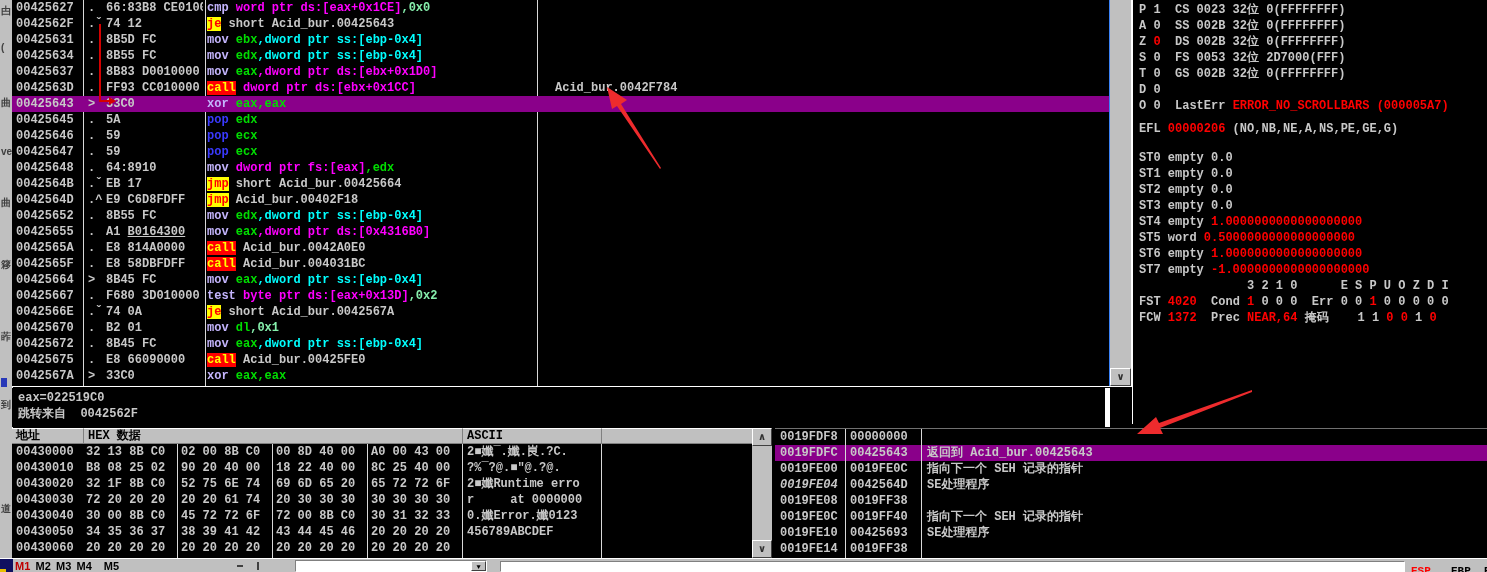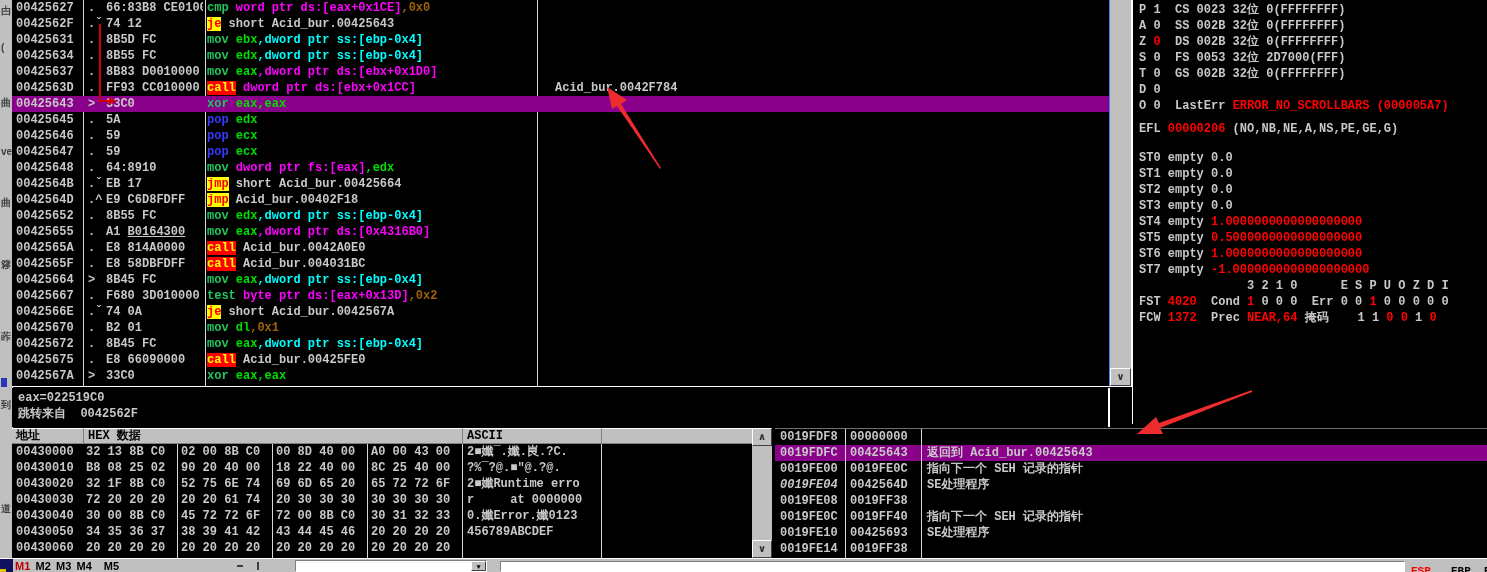--- a/index.html
+++ b/index.html
@@ -5,43 +5,43 @@
   html,body{margin:0;padding:0;}
   body{width:1487px;height:572px;overflow:hidden;position:relative;background:#c0c0c0;
        font-family:"Liberation Mono","DejaVu Sans Mono",monospace;font-weight:bold;font-size:12px;}
   .abs{position:absolute;}
   #base{left:12px;top:0;width:1475px;height:558px;background:#000;border-left:1px solid #e8e8e8;box-sizing:border-box;}
   #left-strip{left:0;top:0;width:12px;height:558px;background:#c0c0c0;overflow:hidden;}
   .frag{position:absolute;left:1px;color:#404040;font-size:10px;font-family:"Liberation Sans",sans-serif;}
   .vline{position:absolute;width:1px;background:#d8d8d8;}
   .hline{position:absolute;height:1px;background:#ffffff;}
   
-  .tk-w{color:#c8c8c8;} .tk-y{color:#22c55e;} .tk-g{color:#00dd00;} .tk-c{color:#00ffff;}
-  .tk-m{color:#ff00ff;} .tk-b{color:#3a3aff;} .tk-o{color:#a16207;} .tk-r{color:#ff0000;}
+  .tk-w{color:#c8c8c8;} .tk-y{color:#c4b5fd;} .tk-g{color:#00dd00;} .tk-c{color:#00ffff;}
+  .tk-m{color:#ff00ff;} .tk-b{color:#3a3aff;} .tk-o{color:#86efac;} .tk-r{color:#ff0000;}
   .tk-k{color:#000000;}
   .tk-jy{color:#ff0000;background:#ffff00;}
   .tk-cr{color:#ffff00;background:#ff0000;}
   .tk-wu{color:#c8c8c8;text-decoration:underline;}
   
   #disasm{left:12px;top:0;width:1098px;height:386px;background:#000;border-right:1px solid #3b82f6;box-sizing:border-box;overflow:hidden;}
   .drow{position:absolute;left:0;width:1097px;height:16px;line-height:16px;white-space:pre;}
   .drow.sel{background:#8a008a;}
   .dcell{position:absolute;top:0;height:16px;line-height:16px;white-space:pre;}
   .bytescell{width:97px;overflow:hidden;}
   #jump-vline{position:absolute;left:87px;top:24px;width:2px;height:78px;background:#d40000;}
   #jump-hline{position:absolute;left:87px;top:100px;width:10px;height:2px;background:#d40000;}
   #jump-head{position:absolute;left:97px;top:97px;width:0;height:0;border-left:7px solid #d40000;border-top:4px solid transparent;border-bottom:4px solid transparent;}
   
   .sb{background:#c0c0c0;}
   .sb-btn{position:absolute;left:0;width:100%;height:18px;background:#c0c0c0;border:1px solid;border-color:#ffffff #404040 #404040 #ffffff;box-sizing:border-box;color:#303030;text-align:center;font-size:10px;line-height:15px;font-family:"DejaVu Sans",sans-serif;}
   
   #regs{left:1133px;top:0;width:354px;height:428px;background:#000;overflow:hidden;}
   .regline{padding-left:6px;height:16px;line-height:16px;white-space:pre;}
   
-  #infopane{left:12px;top:388px;width:1098px;height:39px;background:#000;border-right:2px solid #ffffff;box-sizing:border-box;}
+  #infopane{left:12px;top:388px;width:1098px;height:39px;background:#000;border-right:5px solid #ffffff;box-sizing:border-box;}
   .infoline{padding-left:6px;height:16px;line-height:16px;color:#c8c8c8;white-space:pre;}
   
   #dump{left:12px;top:428px;width:740px;height:130px;background:#000;overflow:hidden;}
   .hdrbar{position:absolute;left:0;top:0;width:740px;height:16px;background:#c0c0c0;}
   .hdrcell{position:absolute;top:0;height:16px;line-height:15px;background:#c0c0c0;color:#000;border-right:1px solid #808080;border-bottom:1px solid #808080;border-top:1px solid #ffffff;box-sizing:border-box;padding-left:4px;white-space:pre;}
   .durow{position:absolute;left:0;width:740px;height:16px;line-height:16px;white-space:pre;color:#c8c8c8;}
   
   #stack{left:775px;top:428px;width:712px;height:130px;background:#000;overflow:hidden;border-top:1px solid #707070;box-sizing:border-box;}
   .srow{position:absolute;left:0;width:712px;height:16px;line-height:16px;white-space:pre;color:#c8c8c8;}
   .srow.sel{background:#8a008a;}
@@ -119,21 +119,21 @@
       <div class="regline" style="margin-top: 0px;"><span class="tk-w">S 0  FS 0053 32位 2D7000(FFF)</span></div>
       <div class="regline" style="margin-top: 0px;"><span class="tk-w">T 0  GS 002B 32位 0(FFFFFFFF)</span></div>
       <div class="regline" style="margin-top: 0px;"><span class="tk-w">D 0</span></div>
       <div class="regline" style="margin-top: 0px;"><span class="tk-w">O 0  LastErr </span><span class="tk-r">ERROR_NO_SCROLLBARS (000005A7)</span></div>
       <div class="regline" style="margin-top: 7px;"><span class="tk-w">EFL </span><span class="tk-r">00000206</span><span class="tk-w"> (NO,NB,NE,A,NS,PE,GE,G)</span></div>
       <div class="regline" style="margin-top: 13px;"><span class="tk-w">ST0 empty 0.0</span></div>
       <div class="regline" style="margin-top: 0px;"><span class="tk-w">ST1 empty 0.0</span></div>
       <div class="regline" style="margin-top: 0px;"><span class="tk-w">ST2 empty 0.0</span></div>
       <div class="regline" style="margin-top: 0px;"><span class="tk-w">ST3 empty 0.0</span></div>
       <div class="regline" style="margin-top: 0px;"><span class="tk-w">ST4 empty </span><span class="tk-r">1.0000000000000000000</span></div>
-      <div class="regline" style="margin-top: 0px;"><span class="tk-w">ST5 empty </span><span class="tk-r">0.5000000000000000000</span></div>
+      <div class="regline" style="margin-top: 0px;"><span class="tk-w">ST5 word </span><span class="tk-r">0.5000000000000000000</span></div>
       <div class="regline" style="margin-top: 0px;"><span class="tk-w">ST6 empty </span><span class="tk-r">1.0000000000000000000</span></div>
       <div class="regline" style="margin-top: 0px;"><span class="tk-w">ST7 empty </span><span class="tk-r">-1.0000000000000000000</span></div>
       <div class="regline" style="margin-top: 0px;"><span class="tk-w">               3 2 1 0      E S P U O Z D I</span></div>
       <div class="regline" style="margin-top: 0px;"><span class="tk-w">FST </span><span class="tk-r">4020</span><span class="tk-w">  Cond </span><span class="tk-r">1</span><span class="tk-w"> 0 0 0  Err 0 0 </span><span class="tk-r">1</span><span class="tk-w"> 0 0 0 0 0</span></div>
       <div class="regline" style="margin-top: 0px;"><span class="tk-w">FCW </span><span class="tk-r">1372</span><span class="tk-w">  Prec </span><span class="tk-r">NEAR,64</span><span class="tk-w"> 掩码    </span><span class="tk-w">1 1 </span><span class="tk-r">0 0 </span><span class="tk-w">1 </span><span class="tk-r">0</span></div>
     </div>
 </div>
 <div class="vline" style="left:1132px;top:0;height:424px;background:#ffffff;"></div>
 
 <div id="infopane" class="abs">

